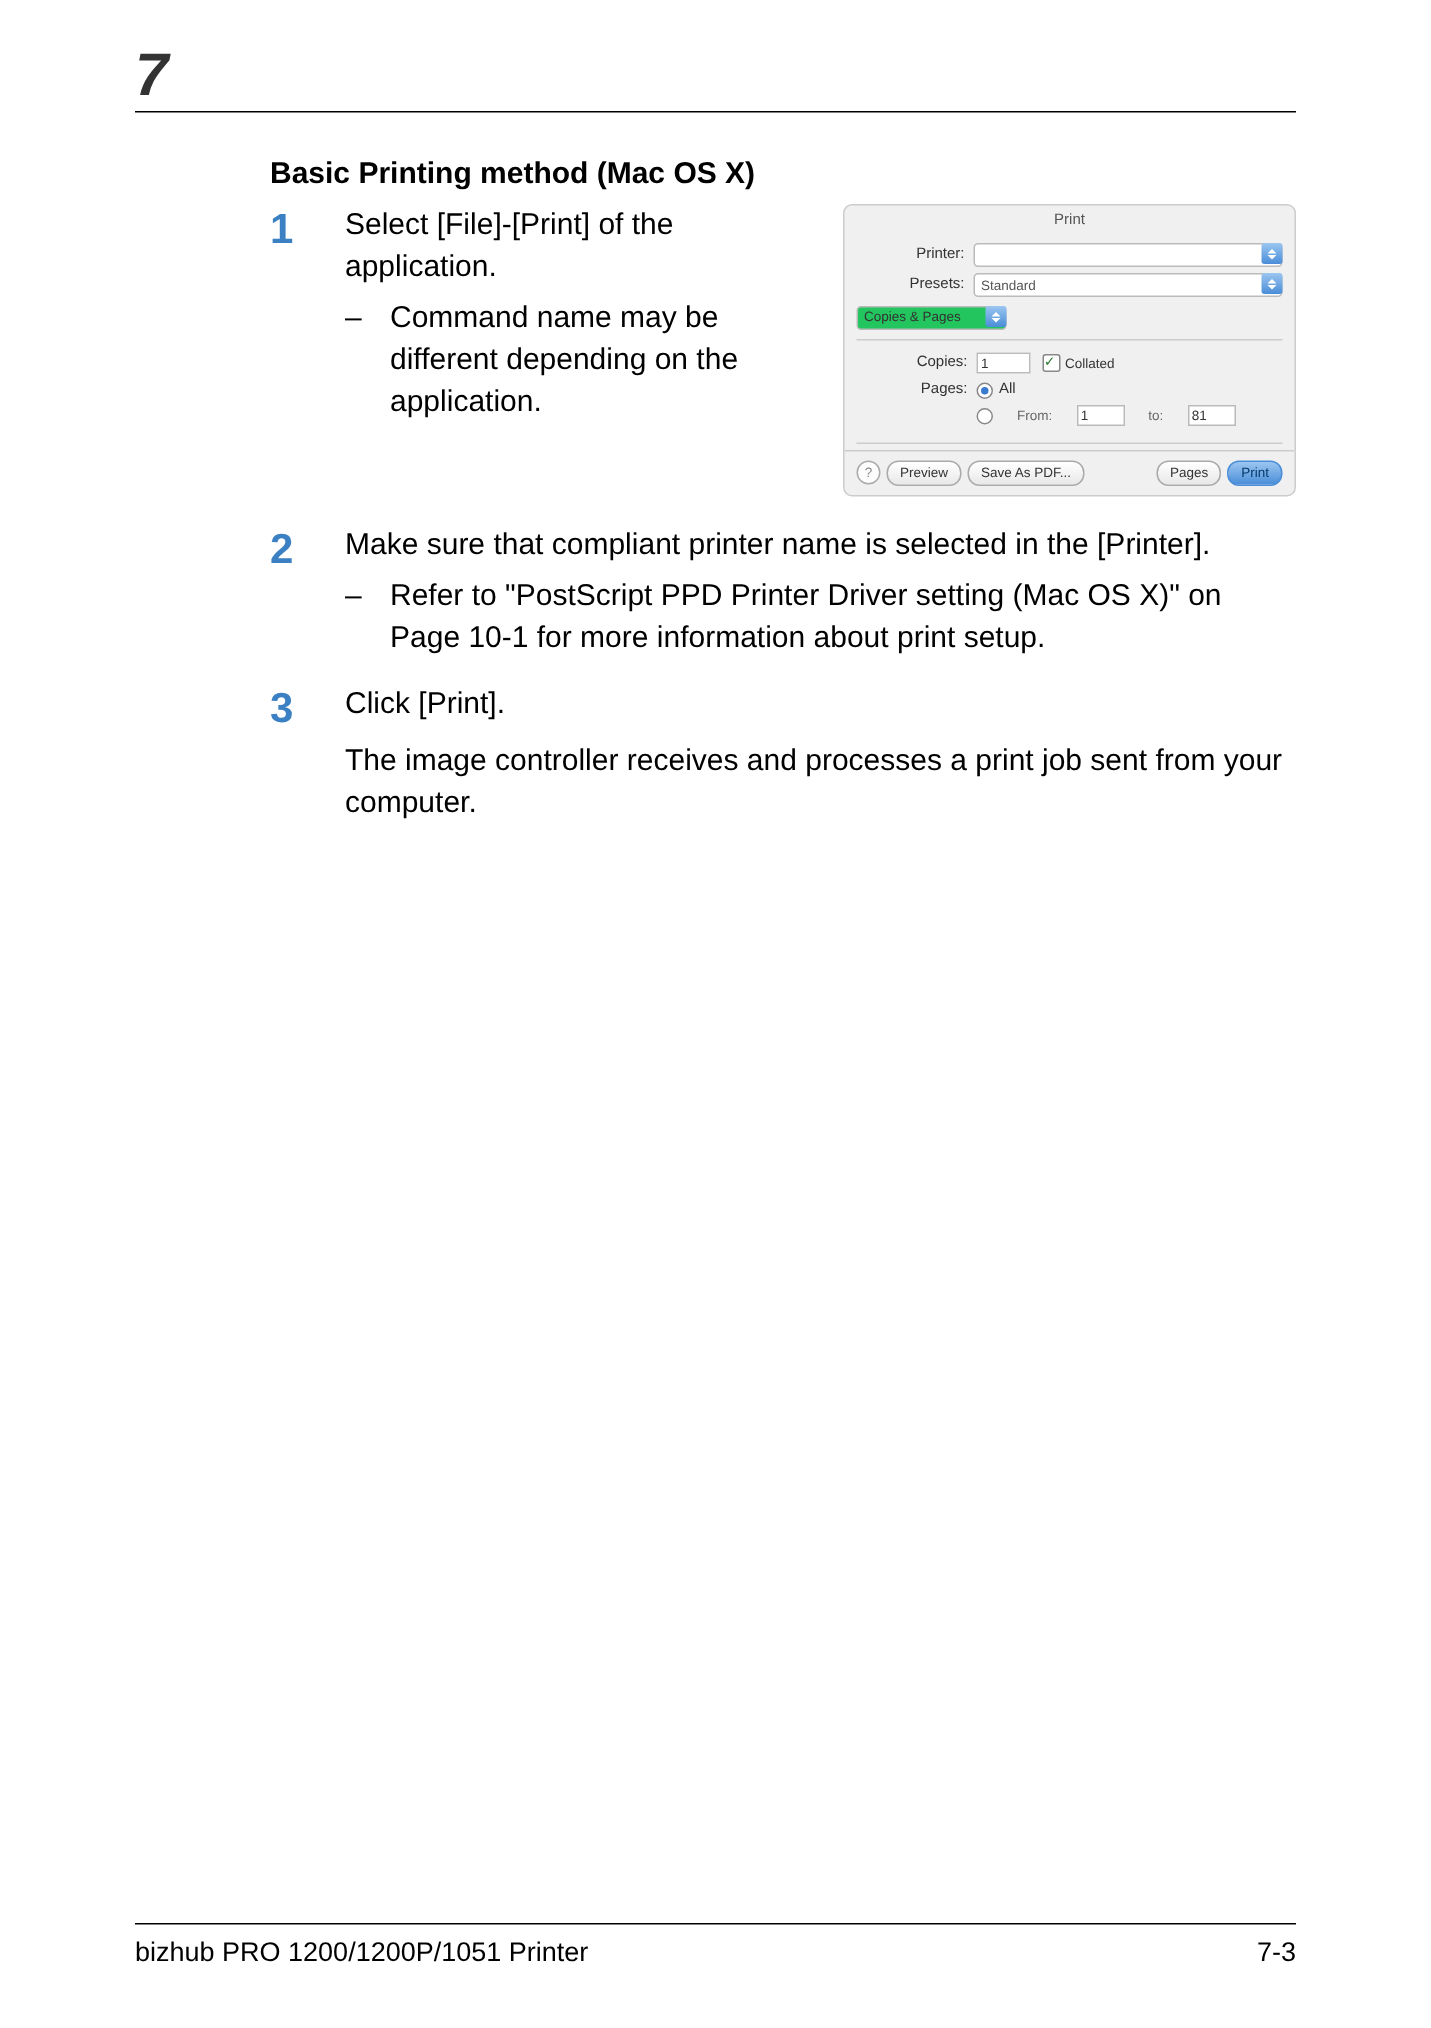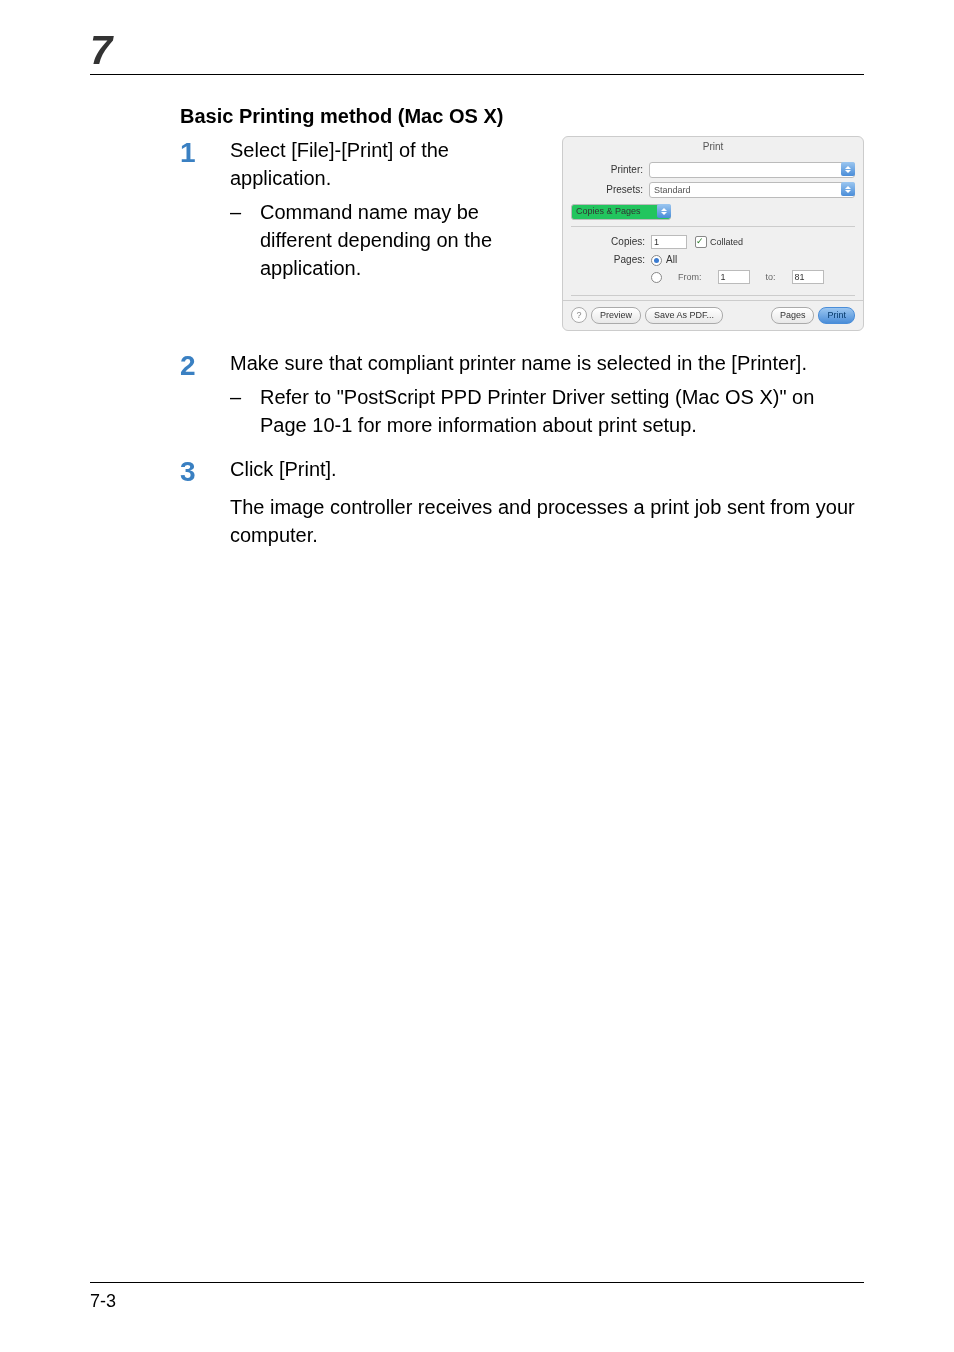--- a/index.html
+++ b/index.html
@@ -424,16 +424,17 @@
 
   <div class="step-row" style="margin-top:16px;">
     <div class="step-num">3</div>
     <div class="step-body">
       <div>Click [Print].</div>
       <div class="step-result">The image controller receives and processes a print job sent from your computer.</div>
     </div>
   </div>
 
   <div class="footer-bar">
+    <div>bizhub PRO 1200/1200P/1051 Printer</div>
     <div>7-3</div>
   </div>
 
 </div>
 
 </body></html>

